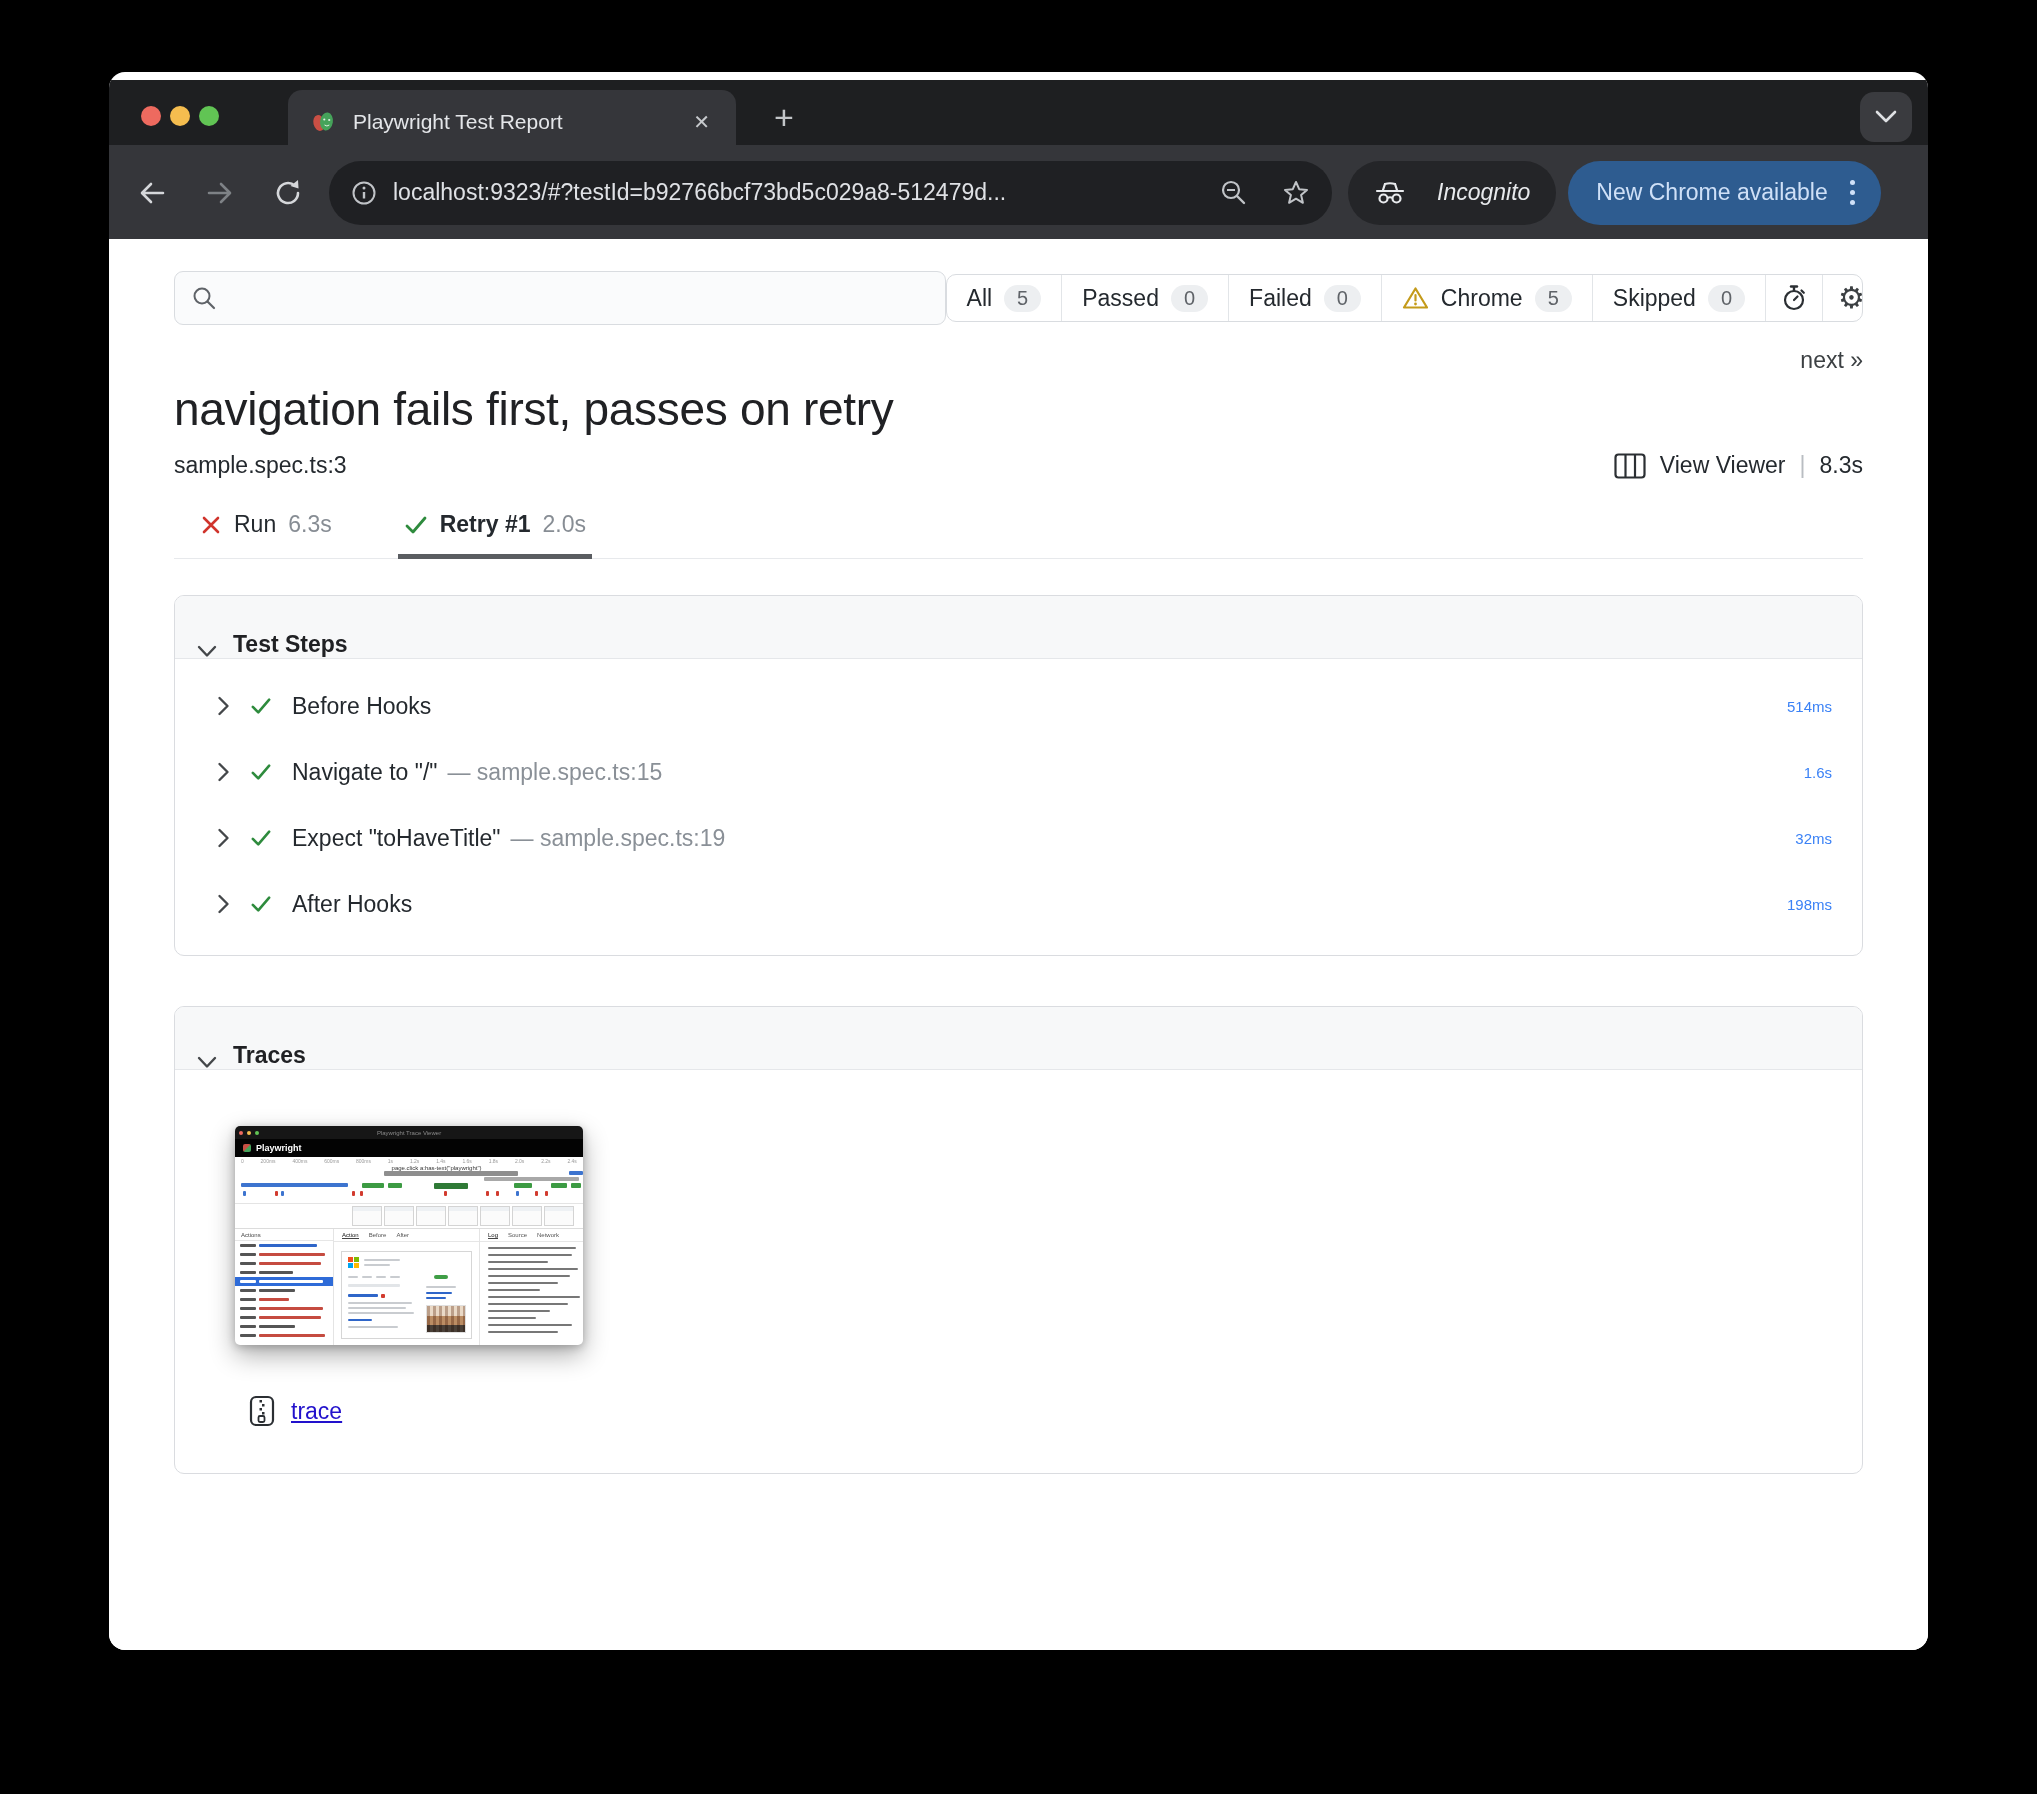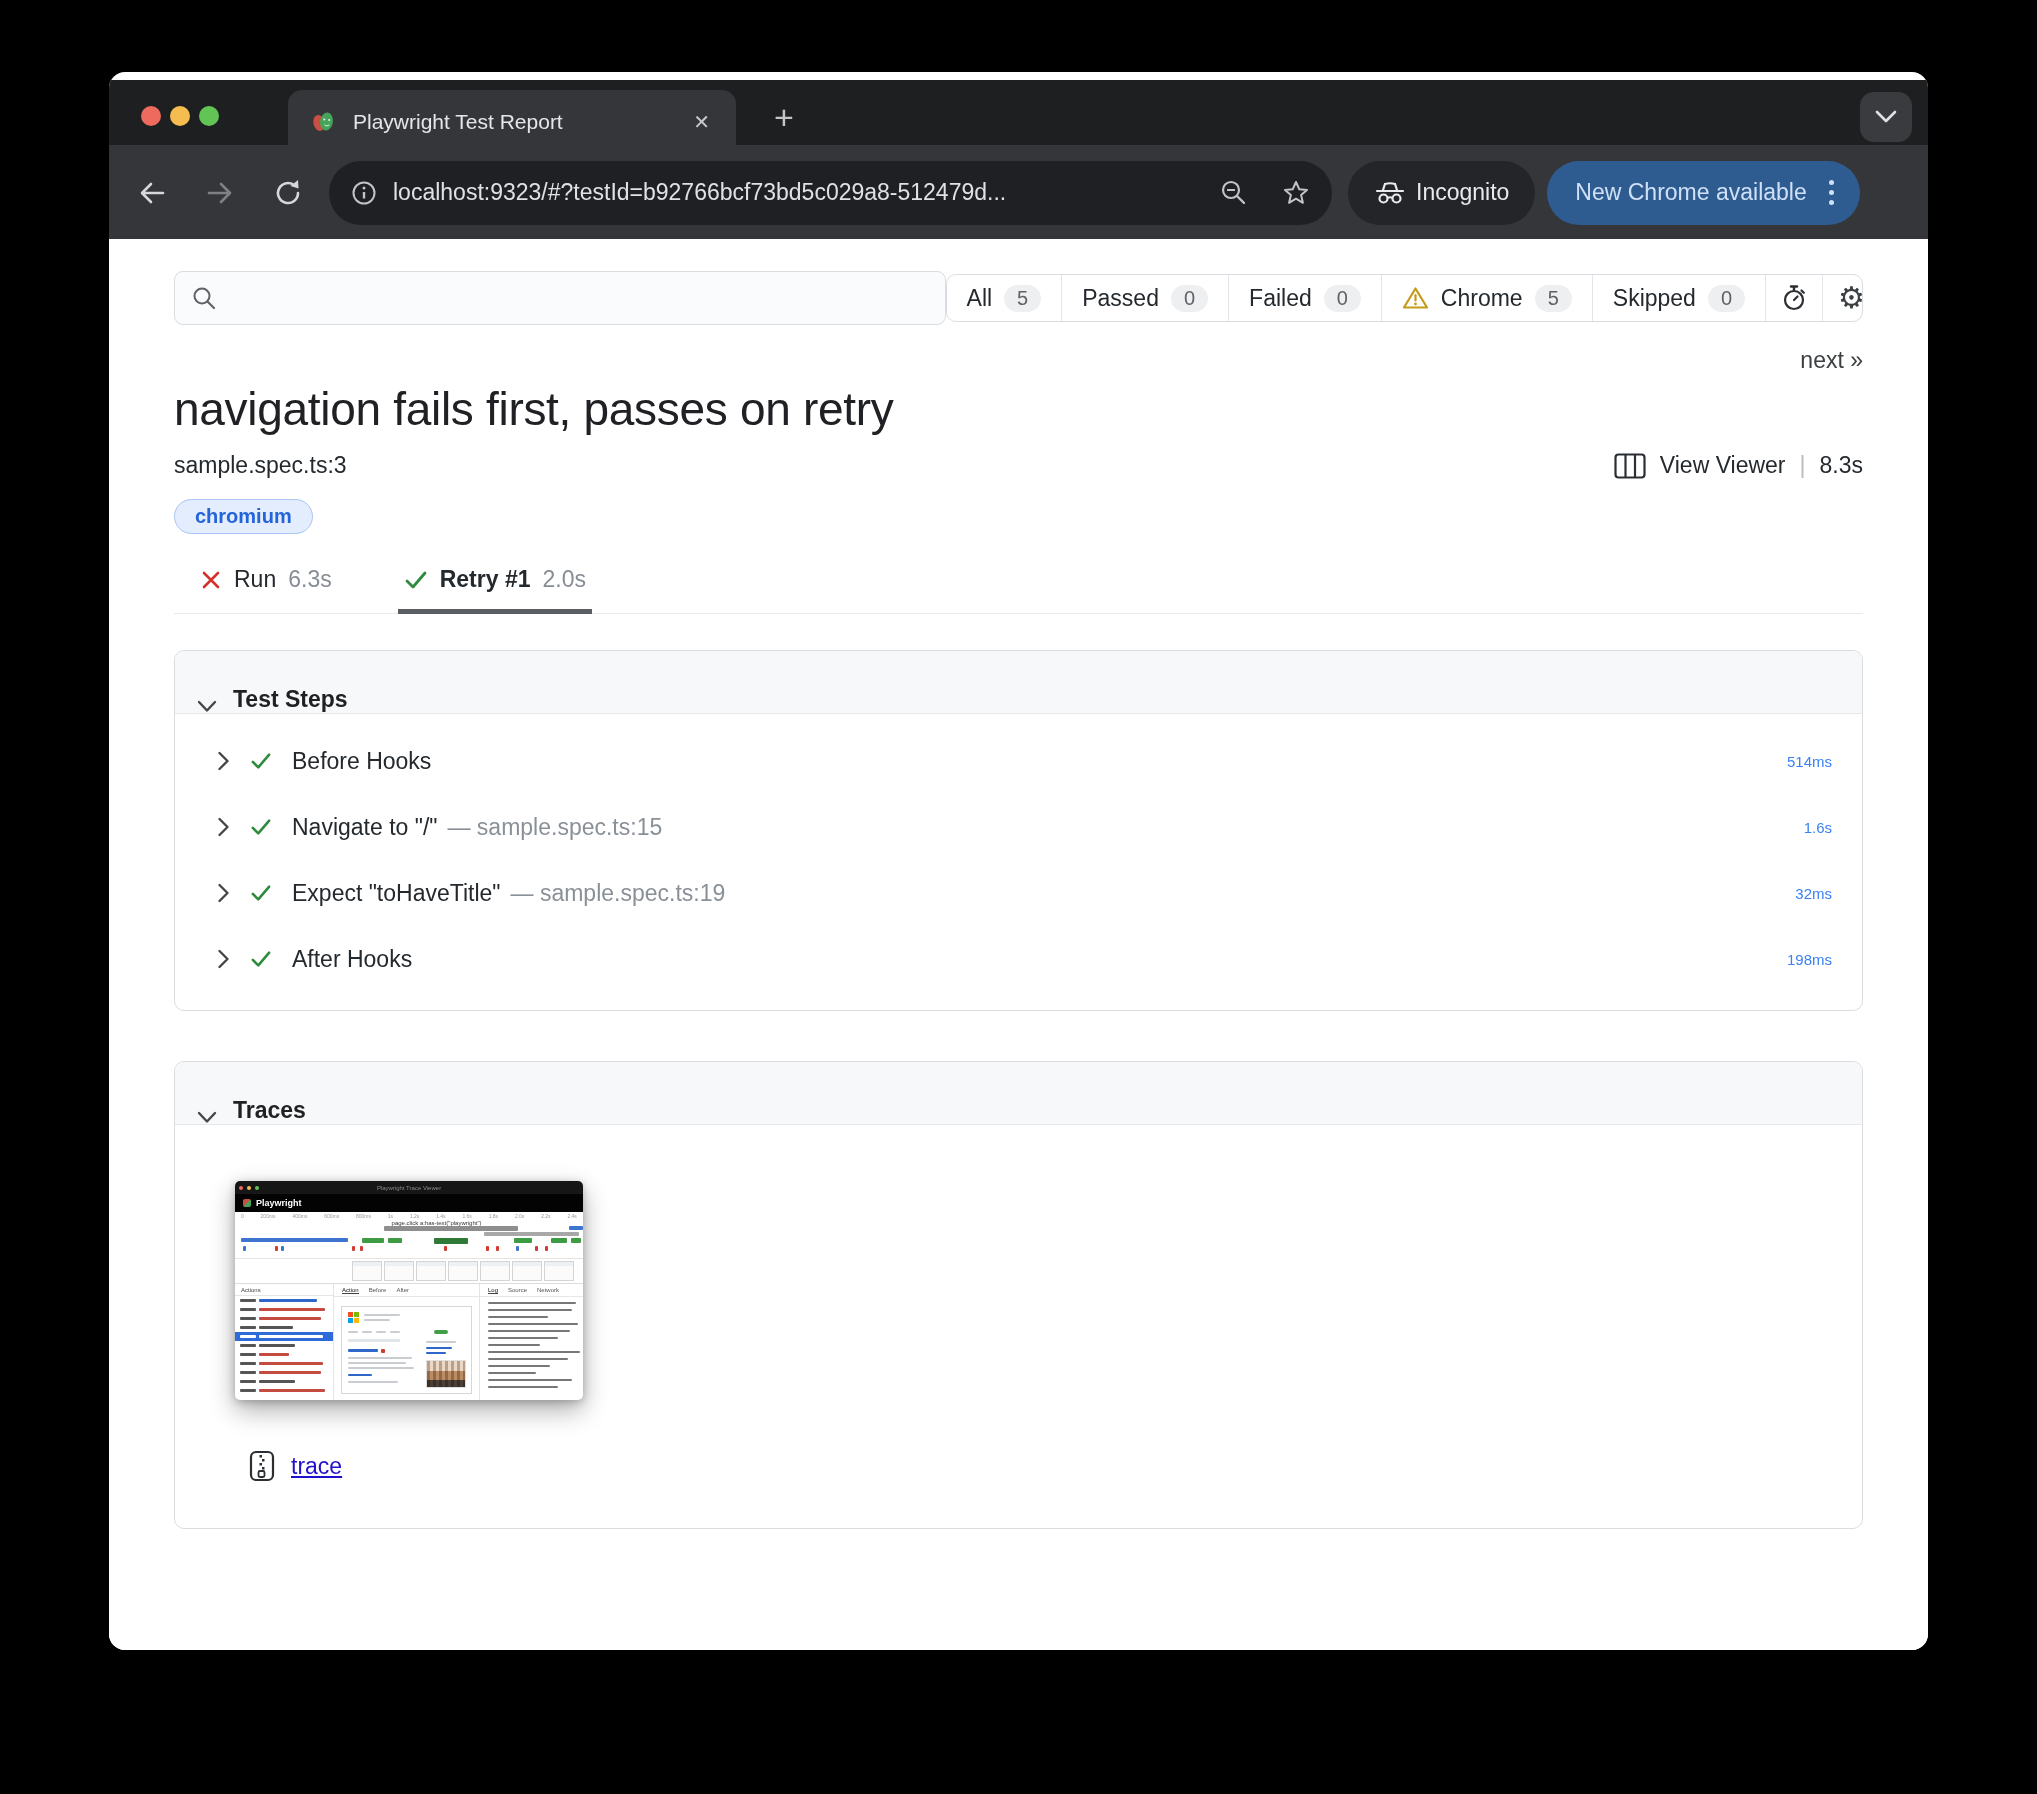--- a/index.html
+++ b/index.html
@@ -19,21 +19,21 @@
           display:flex;align-items:center;justify-content:center;}
   .strip-chevron{position:absolute;right:16px;top:12px;width:52px;height:50px;border-radius:14px;background:#3a3b3f;
           display:flex;align-items:center;justify-content:center;}
   
   .toolbar{position:absolute;left:0;top:73px;width:100%;height:95px;background:#35363a;display:flex;align-items:center;}
   .nav-ic{width:30px;height:30px;margin-left:28px;flex:0 0 auto;}
   .urlbar{margin-left:26px;width:1003px;height:64px;border-radius:32px;background:#1f2023;display:flex;
           align-items:center;padding:0 22px;box-sizing:border-box;}
   .url-text{color:#dfe1e5;font-size:23px;margin-left:16px;flex:1;white-space:nowrap;overflow:hidden;}
   .pill{height:64px;border-radius:32px;display:flex;align-items:center;box-sizing:border-box;}
-  .incog{background:#242528;margin-left:16px;padding:0 26px;gap:10px;}
+  .incog{background:#242528;margin-left:16px;padding:0 26px;gap:31px;font-style:italic;}
   .incog span{color:#e8eaed;font-size:23px;}
   .update{background:#2e5c90;margin-left:12px;padding:0 20px 0 28px;gap:16px;}
   .update span{color:#cfe0f7;font-size:23px;}
   .dots3{display:flex;flex-direction:column;gap:5px;padding:0 6px;}
   .dots3 i{width:5px;height:5px;border-radius:50%;background:#cfe0f7;}
   
   .content{position:absolute;left:0;top:167px;width:100%;bottom:0;background:#fff;padding:0 65px;box-sizing:border-box;}
   .topbar-row{margin-top:32px;display:flex;justify-content:space-between;align-items:center;}
   .search{width:786px;height:54px;border:1px solid #d9dce0;border-radius:9px;background:#fafbfc;
           display:flex;align-items:center;padding:0 16px;box-sizing:border-box;gap:12px;}
@@ -280,23 +280,20 @@
                 <line x1="11.5" y1="1.5" x2="11.5" y2="24.5" stroke="#2b2f33" stroke-width="2.2"></line>
                 <line x1="21" y1="1.5" x2="21" y2="24.5" stroke="#2b2f33" stroke-width="2.2"></line>
               </svg>
           </span>
           <span>View Viewer</span>
           <span class="vt-sep">|</span>
           <span>8.3s</span>
         </span>
       </div>
 
-      <div class="badge-row">
-        <span class="proj-badge">chromium</span>
-      </div>
 
       <div class="tabs-row">
         <div class="runtab">
           <span>
             <svg width="22" height="22" viewBox="0 0 22 22">
                 <path d="M4 4 L18 18 M18 4 L4 18" stroke="#d0342c" stroke-width="2.6" stroke-linecap="round"></path>
               </svg>
           </span>
           <span class="t-label">Run</span>
           <span class="t-dur">6.3s</span>

